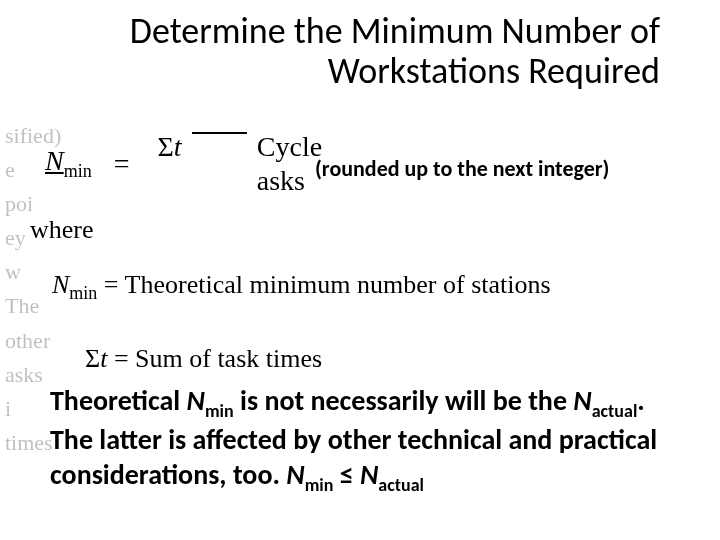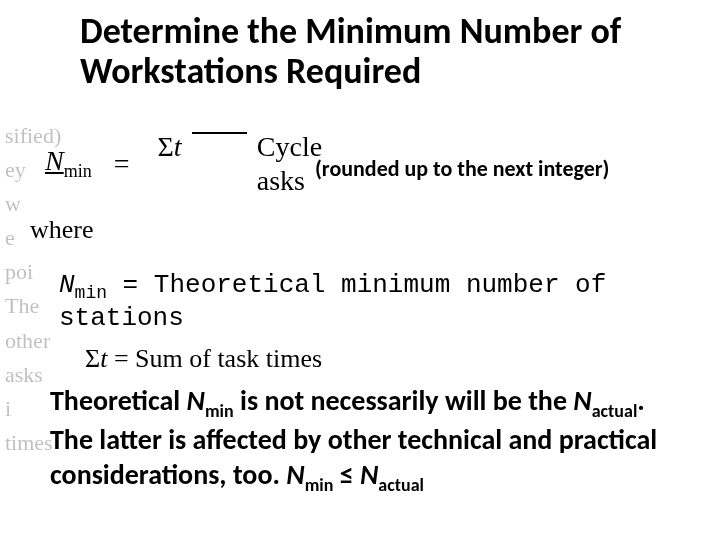--- a/index.html
+++ b/index.html
@@ -18,22 +18,22 @@
     height: 540px;
     box-sizing: border-box;
   }
   .title {
     position: absolute;
     top: 12px;
     left: 80px;
     width: 580px;
     font-size: 36px;
     line-height: 1.1;
-    text-align: left;
-    font-weight: 700;
+    text-align: right;
+    font-weight: 400;
   }
   .formula-block {
     position: absolute;
     top: 115px;
     left: 5px;
     width: 710px;
     height: 215px;
   }
   .ghost-col {
     position: absolute;
@@ -96,22 +96,22 @@
   .where {
     position: absolute;
     top: 100px;
     left: 25px;
     font-family: "Times New Roman", serif;
     font-size: 26px;
   }
   .def1 {
     position: absolute;
     top: 155px;
-    left: 54px;
-    font-family: Liberation Mono, monospace;
+    left: 47px;
+    font-family: Liberation Serif, serif;
     font-size: 26px;
   }
   .def2 {
     position: absolute;
     top: 198px;
     left: 80px;
     font-family: "Times New Roman", serif;
     font-size: 26px;
     margin-top: 31px;
   }
@@ -139,22 +139,22 @@
 <body>
 
 <div class="slide">
 
   <div class="title">Determine the Minimum Number of Workstations Required</div>
 
   <div class="formula-block">
 
     <div class="ghost-col">
       <div>sified)</div>
+      <div>e poi</div>
       <div>ey w</div>
-      <div>e poi</div>
       <div>      The</div>
       <div>other</div>
       <div>asks i</div>
       <div>times</div>
     </div>
 
     <div class="equation">
       <span class="nmin">
         <span>N</span><sub>min</sub>
       </span>

